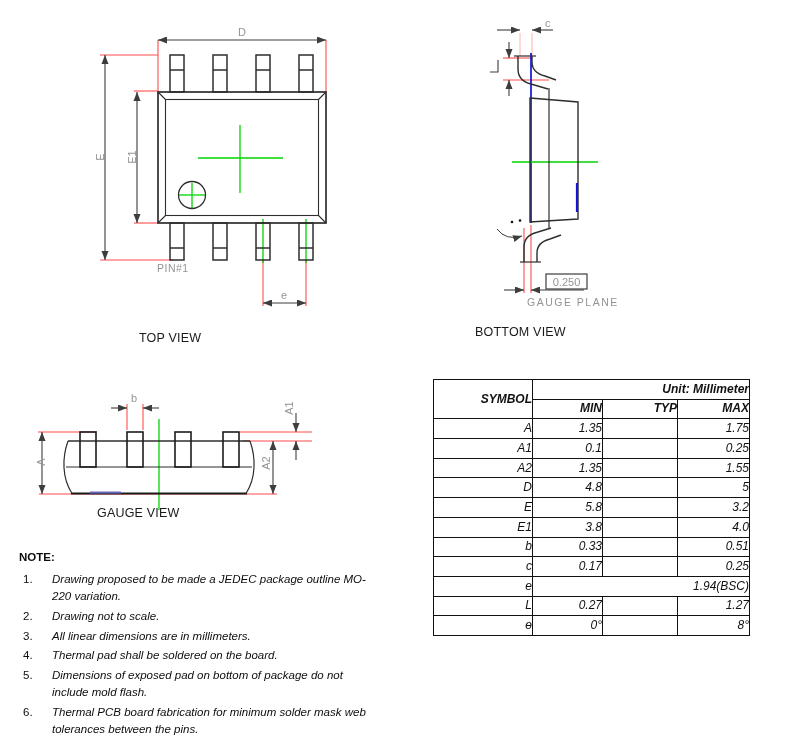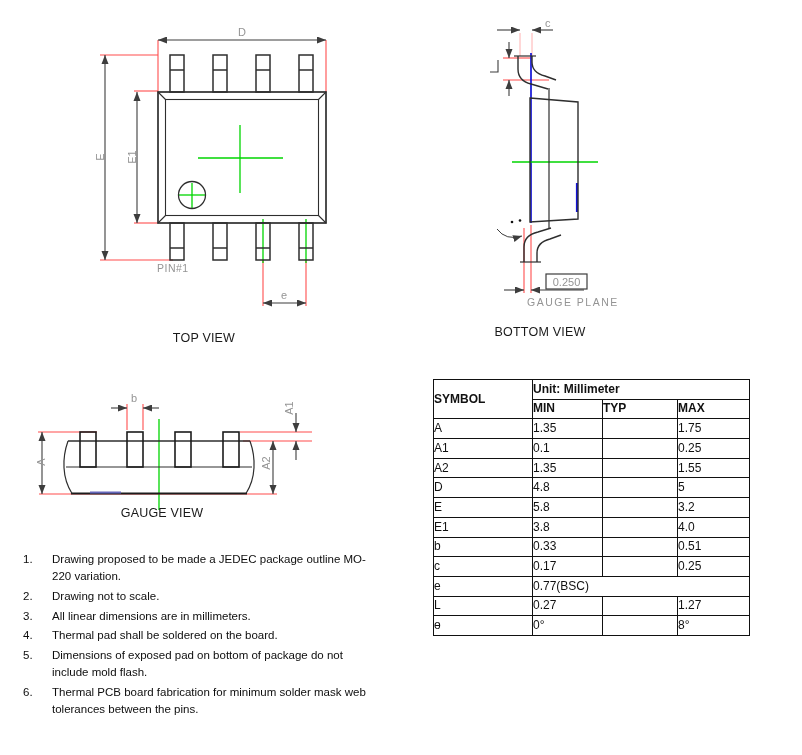--- a/index.html
+++ b/index.html
@@ -1,32 +1,32 @@
 <!DOCTYPE html>
 <html><head>
 <meta charset="utf-8">
 <style>
   html,body{margin:0;padding:0;background:#ffffff;}
   .page{position:relative;width:802px;height:755px;background:#ffffff;overflow:hidden;
         font-family:"Liberation Sans",sans-serif;color:#111;}
   svg.drawings{position:absolute;left:0;top:0;}
   .lbl{font-family:"Liberation Sans",sans-serif;font-size:11px;fill:#949494;}
   .lbl-sm{font-family:"Liberation Sans",sans-serif;font-size:10.5px;fill:#949494;}
-  .vtitle{position:absolute;width:130px;text-align:center;font-size:12.5px;color:#1a1a1a;
+  .vtitle{position:absolute;width:130px;font-size:12.5px;color:#1a1a1a;
           letter-spacing:.2px;}
   table.dims{position:absolute;left:433px;top:379px;border-collapse:collapse;table-layout:fixed;
-             width:317px;font-size:12px;text-align:left;}
+             width:317px;font-size:12px;text-align:right;font-style:italic;}
   table.dims td,table.dims th{border:1.5px solid #111;padding:0;height:18.7px;line-height:1.1;
              font-weight:normal;overflow:hidden;}
   table.dims th{font-weight:bold;}
   .notes{position:absolute;left:19px;top:551px;width:400px;font-size:11.5px;color:#0d0d0d;}
   .notes-heading{font-weight:bold;margin-bottom:8px;font-size:11.5px;}
   .note-item{display:flex;margin-bottom:2.5px;line-height:17.2px;}
   .note-num{flex:0 0 29px;padding-left:4px;}
-  .note-text{flex:1;white-space:pre-line;}
+  .note-text{flex:1;white-space:pre-line;font-style:italic;}
 </style>
 </head>
 <body>
 
 <div class="page">
 
 <svg class="drawings" width="802" height="755" viewBox="0 0 802 755">
   <defs>
     <marker id="ah" markerUnits="userSpaceOnUse" markerWidth="10" markerHeight="8" refX="9" refY="3.5" orient="auto">
       <path d="M0,0 L9,3.5 L0,7 Z" fill="#3d3d3d"></path>
@@ -263,38 +263,39 @@
           <td>0.51</td>
         </tr>
         <tr>
           <td>c</td>
           <td>0.17</td>
           <td></td>
           <td>0.25</td>
         </tr>
         <tr>
           <td>e</td>
-          <td colspan="3">0.77(BSC)</td>
+          <td colspan="3">1.94(BSC)</td>
         </tr>
         <tr>
           <td>L</td>
           <td>0.27</td>
           <td></td>
           <td>1.27</td>
         </tr>
         <tr>
           <td>ɵ</td>
           <td>0°</td>
           <td></td>
           <td>8°</td>
         </tr>
       </tbody>
 </table>
 
 <div class="notes">
+  <div class="notes-heading">NOTE:</div>
   <div id="notes-list">
         <div class="note-item">
           <div class="note-num">1.</div>
           <div class="note-text">Drawing proposed to be made a JEDEC package outline MO-
 220 variation.</div>
         </div>
         <div class="note-item">
           <div class="note-num">2.</div>
           <div class="note-text">Drawing not to scale.</div>
         </div>

